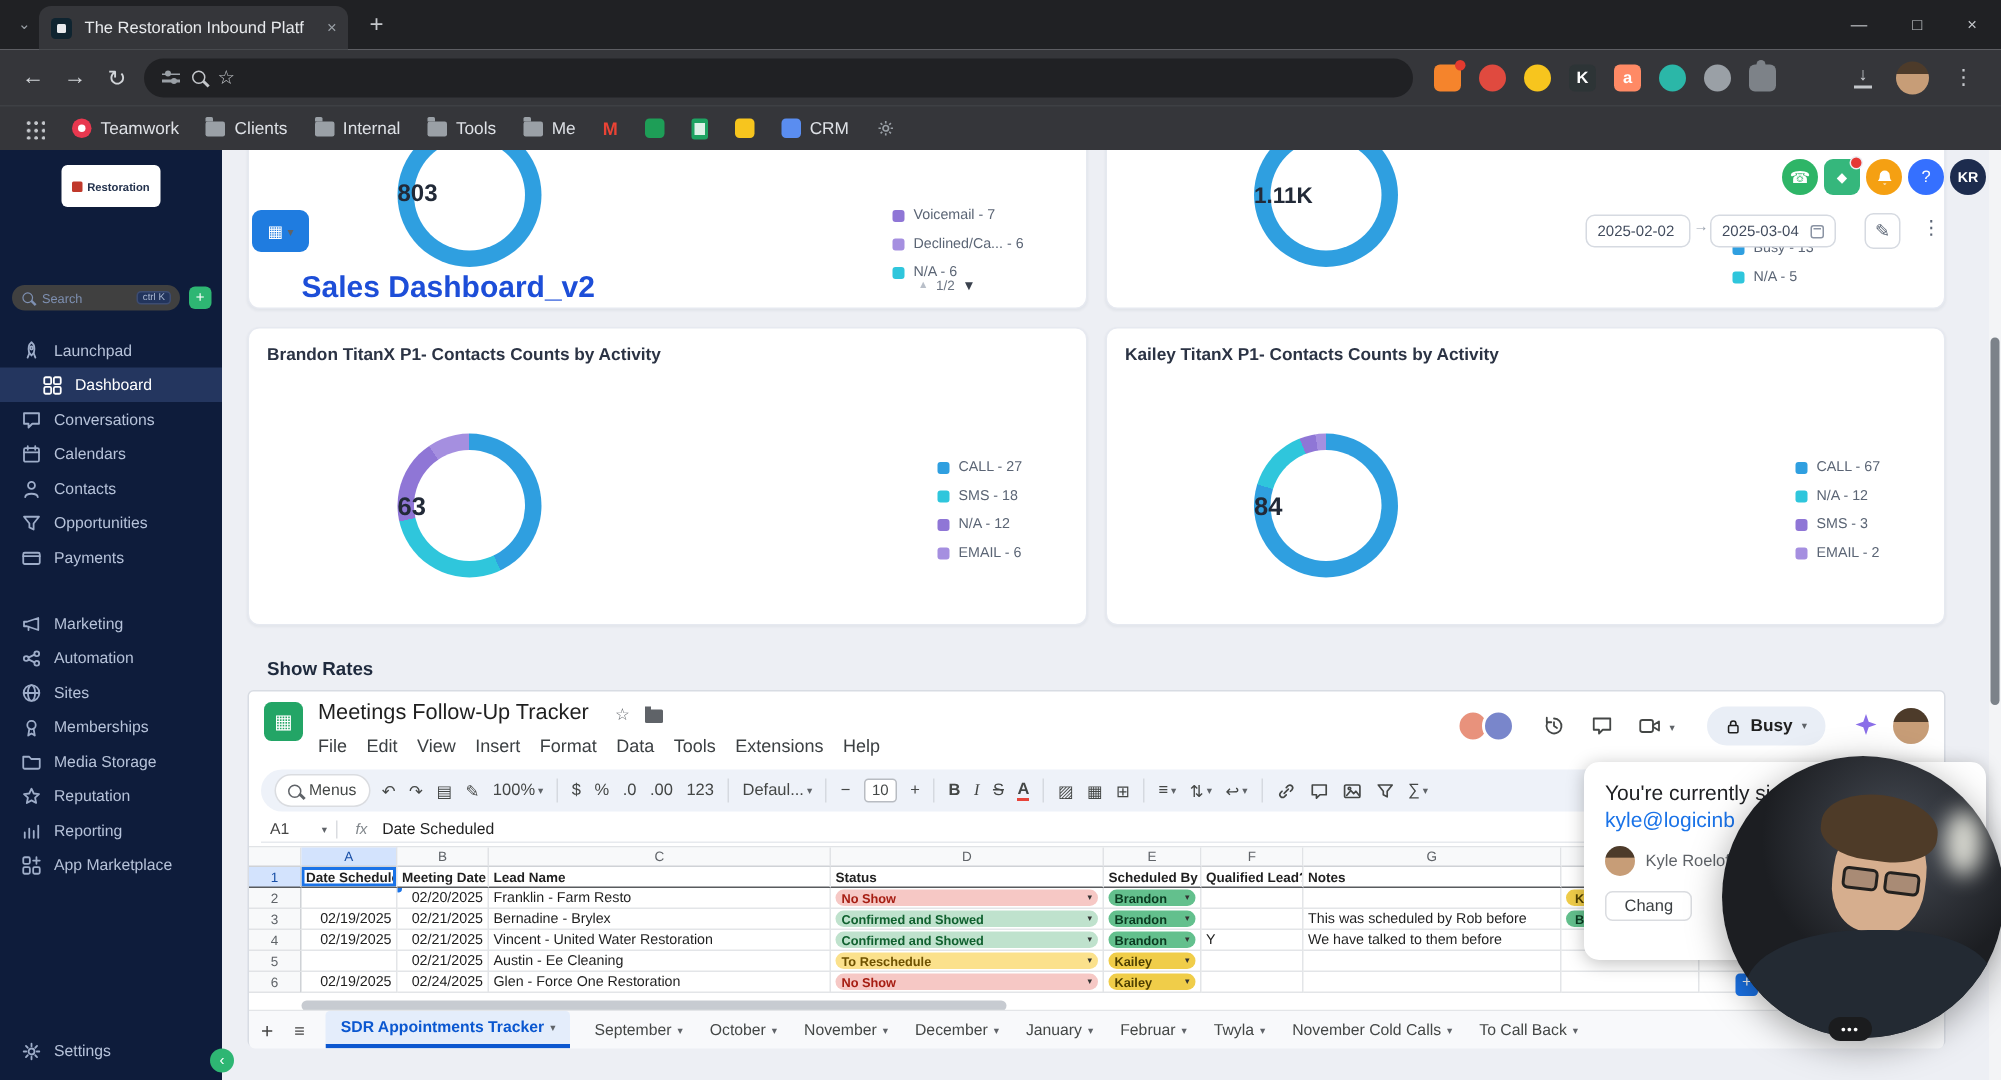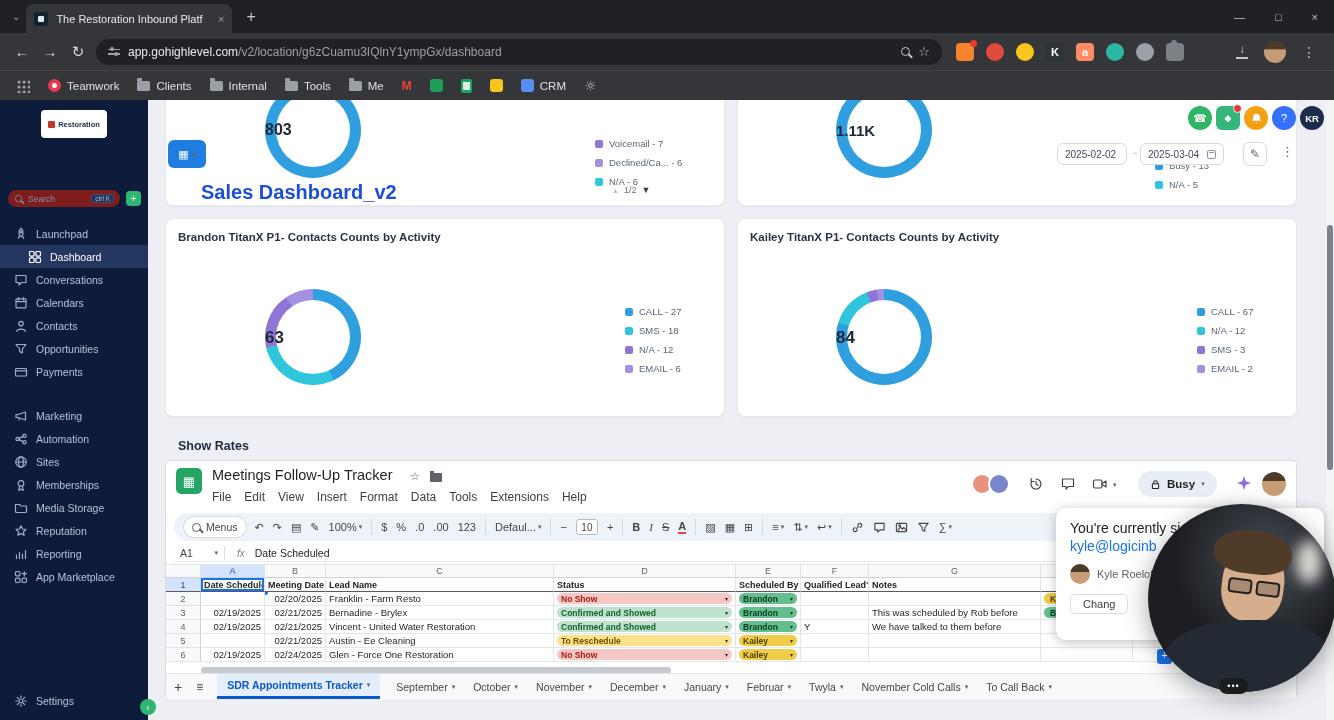--- a/index.html
+++ b/index.html
@@ -66,21 +66,21 @@
 .logo-box{position:absolute;left:41px;top:10px;width:66px;height:28px;background:#fff;border-radius:4px;display:flex;align-items:center;justify-content:center;gap:3px;}
 .logo-mark{width:7px;height:7px;background:#c0392b;border-radius:1px;}
 .logo-text{font-size:7.5px;font-weight:700;color:#23324d;}
 .loc-select{position:absolute;left:8px;top:50px;width:132px;height:32px;background:#19294c;border-radius:6px;display:flex;align-items:center;padding:0 6px;gap:6px;}
 .loc-ic{width:18px;height:18px;border-radius:3px;background:#fff;border:1px solid #d8dce3;position:relative;}
 .loc-ic::after{content:"";position:absolute;inset:5px;background:#c0392b;border-radius:1px;}
 .loc-texts{flex:1;overflow:hidden;}
 .loc-name{font-size:8.5px;font-weight:700;color:#e8edf7;white-space:nowrap;}
 .loc-sub{font-size:7.5px;color:#8fa0bf;}
 .loc-chevs{display:flex;flex-direction:column;color:#8fa0bf;font-size:6px;line-height:5px;text-align:center;}
-.search-pill{position:absolute;left:8px;top:90px;width:112px;height:17px;background:#7f1d1d;border-radius:9px;display:flex;align-items:center;padding:0 6px;gap:5px;}
+.search-pill{position:absolute;left:8px;top:90px;width:112px;height:17px;background:#404040;border-radius:9px;display:flex;align-items:center;padding:0 6px;gap:5px;}
 .search-label{font-size:8.5px;color:#7e90b2;flex:1;}
 .kbd{font-size:6.5px;color:#aab8d2;border:1px solid #3c4c72;border-radius:3px;padding:0 3px;background:#22345c;white-space:nowrap;}
 .side-extra{position:absolute;left:126px;top:91px;width:15px;height:15px;border-radius:4px;background:#2eb673;color:#fff;font-size:10px;display:flex;align-items:center;justify-content:center;}
 .nav{position:absolute;left:0;top:122px;width:100%;}
 .nav-item{height:23px;display:flex;align-items:center;gap:8px;padding:0 10px 0 14px;color:#b6c2d9;font-size:10.5px;cursor:pointer;white-space:nowrap;}
 .nav-item.active{background:#24365f;color:#fff;padding-left:28px;}
 .nav-gap{height:21px;}
 .nico{width:14px;height:14px;flex:0 0 14px;}
 .nico svg{width:14px;height:14px;stroke:#9eadc9;fill:none;stroke-width:1.2;stroke-linecap:round;stroke-linejoin:round;}
 .active .nico svg{stroke:#fff;}
@@ -246,21 +246,20 @@
 
   <div class="navbar">
     <span class="nav-ic">←</span>
     <span class="nav-ic">→</span>
     <span class="nav-ic">↻</span>
     <div class="addressbar">
       <span class="tune">
           <i></i>
           <i></i>
         </span>
-      <span class="url"><span class="url-domain">app.gohighlevel.com</span><span class="url-path">/v2/location/g6zCuamu3IQlnY1ympGx/dashboard</span></span>
       <span class="mag light"></span>
       <span class="star">☆</span>
     </div>
     <div class="ext-icons">
       <span class="ext e1"></span>
       <span class="ext e2"></span>
       <span class="ext e3"></span>
       <span class="ext e4">K</span>
       <span class="ext e5">a</span>
       <span class="ext e6"></span>

